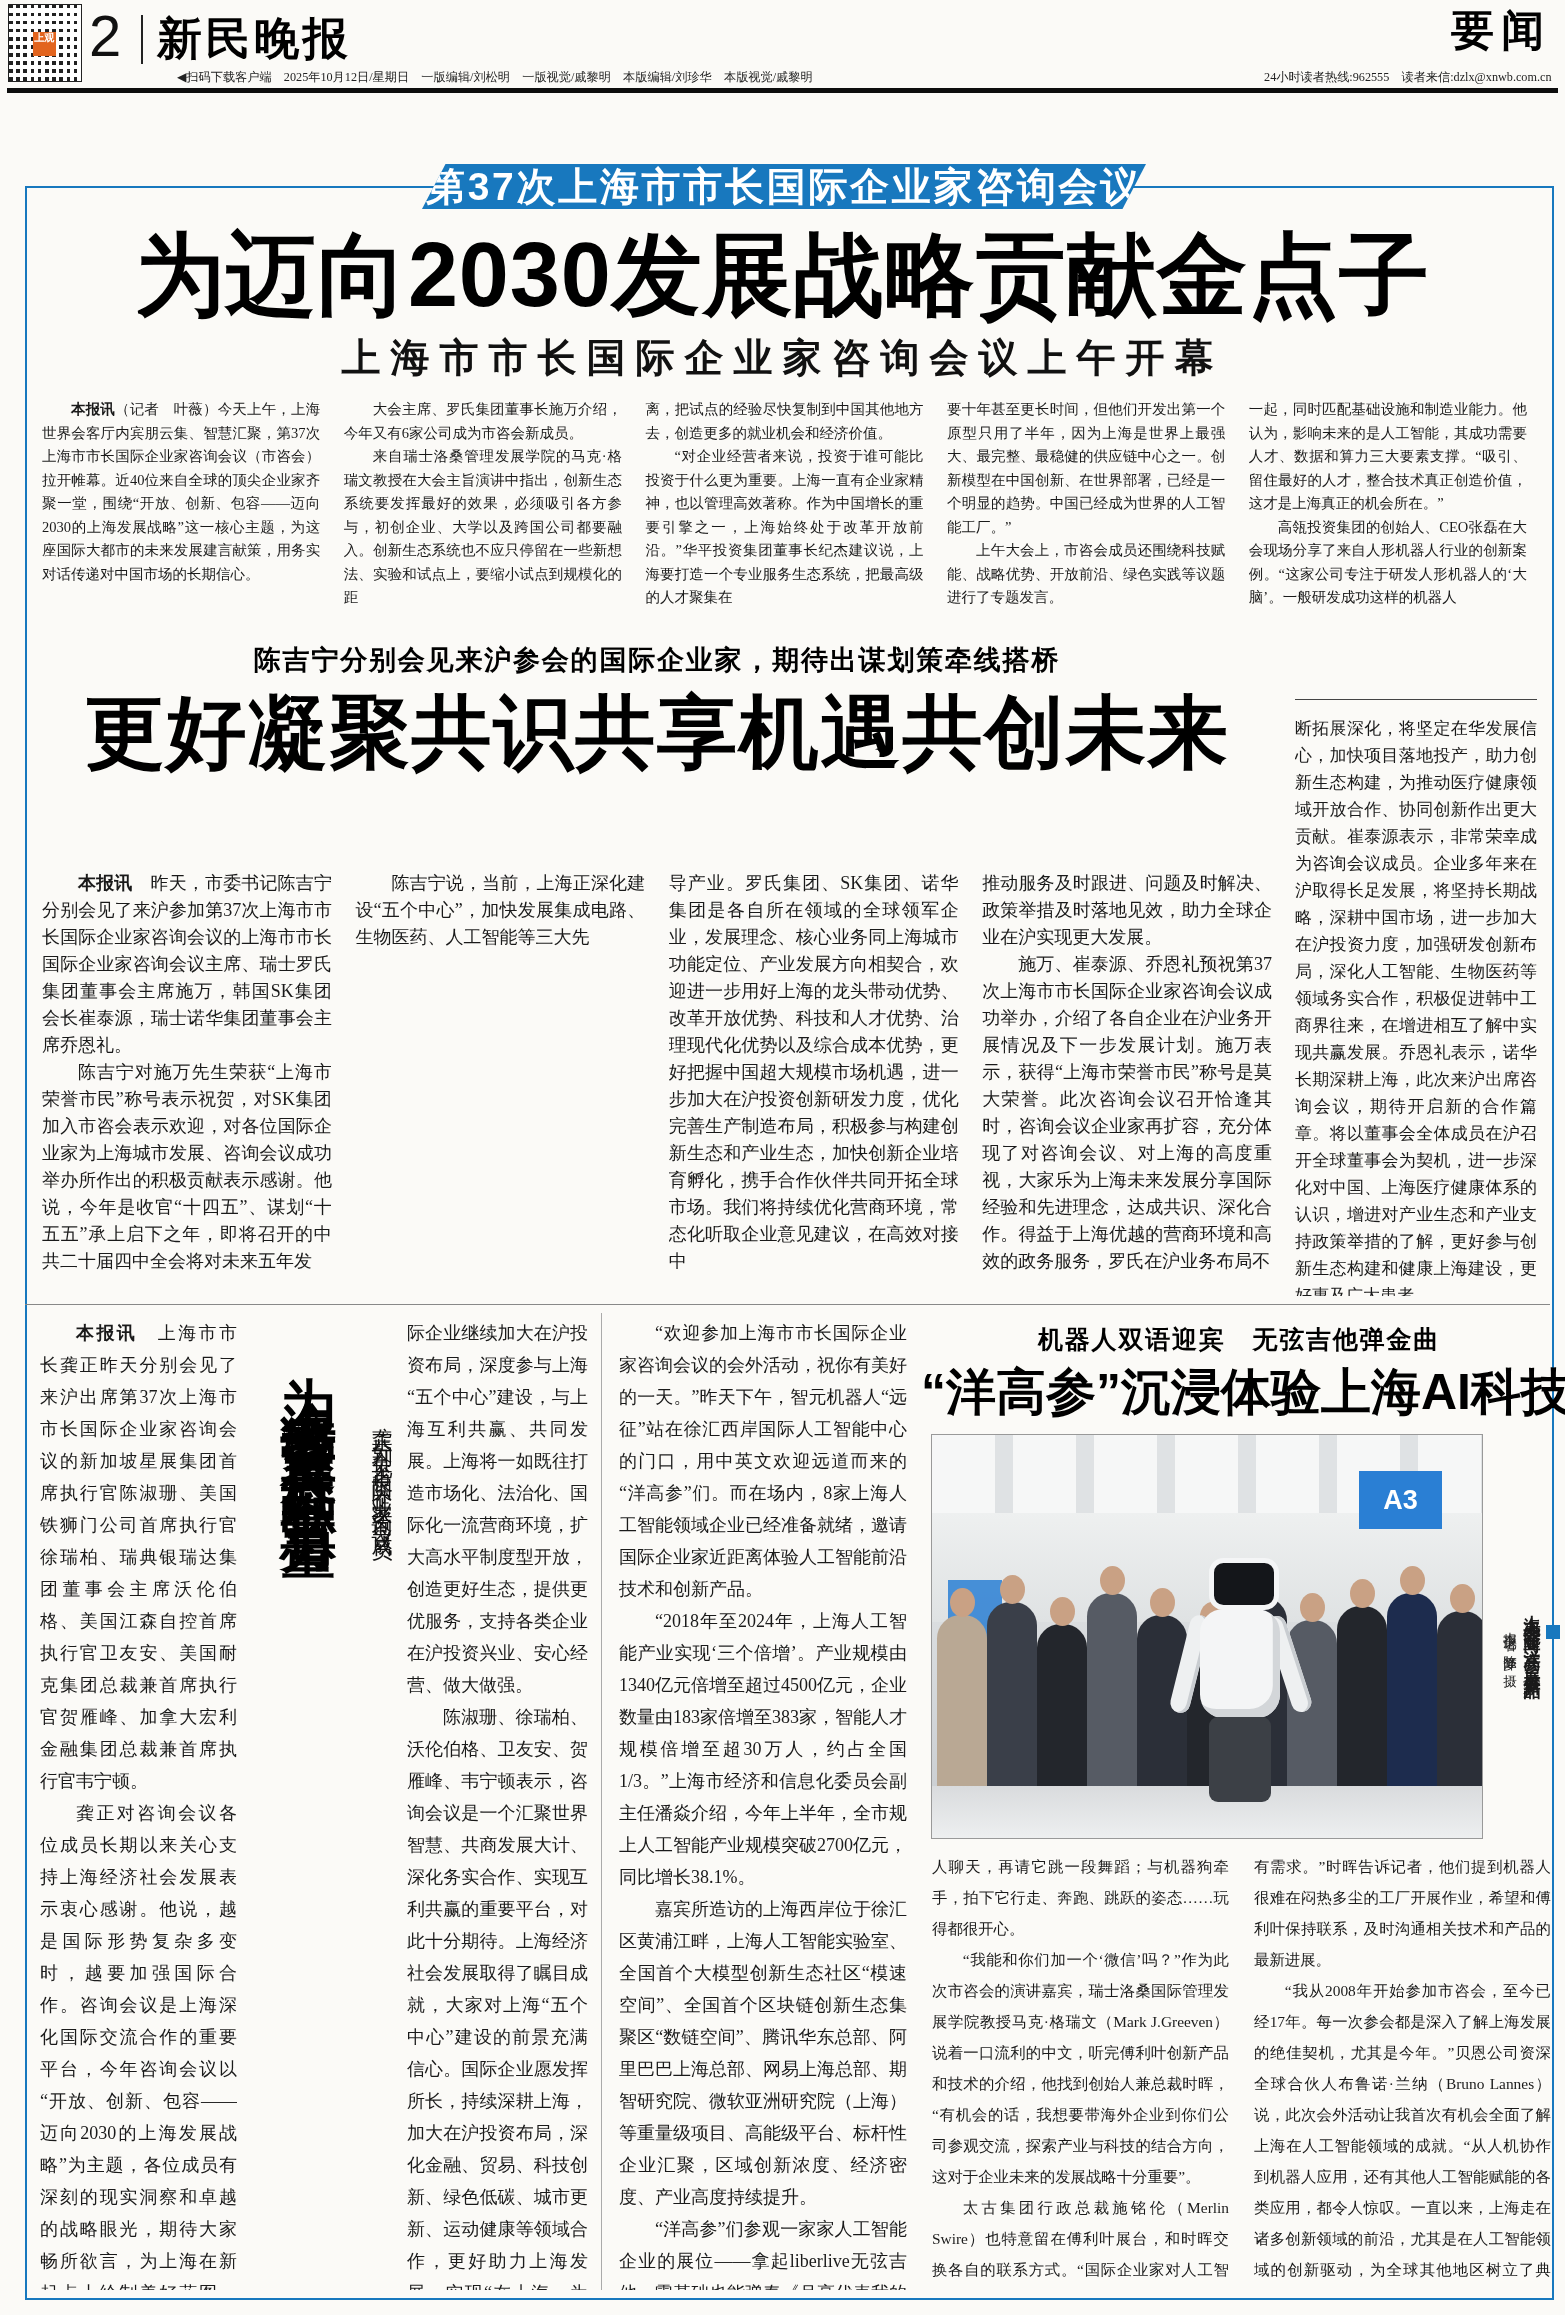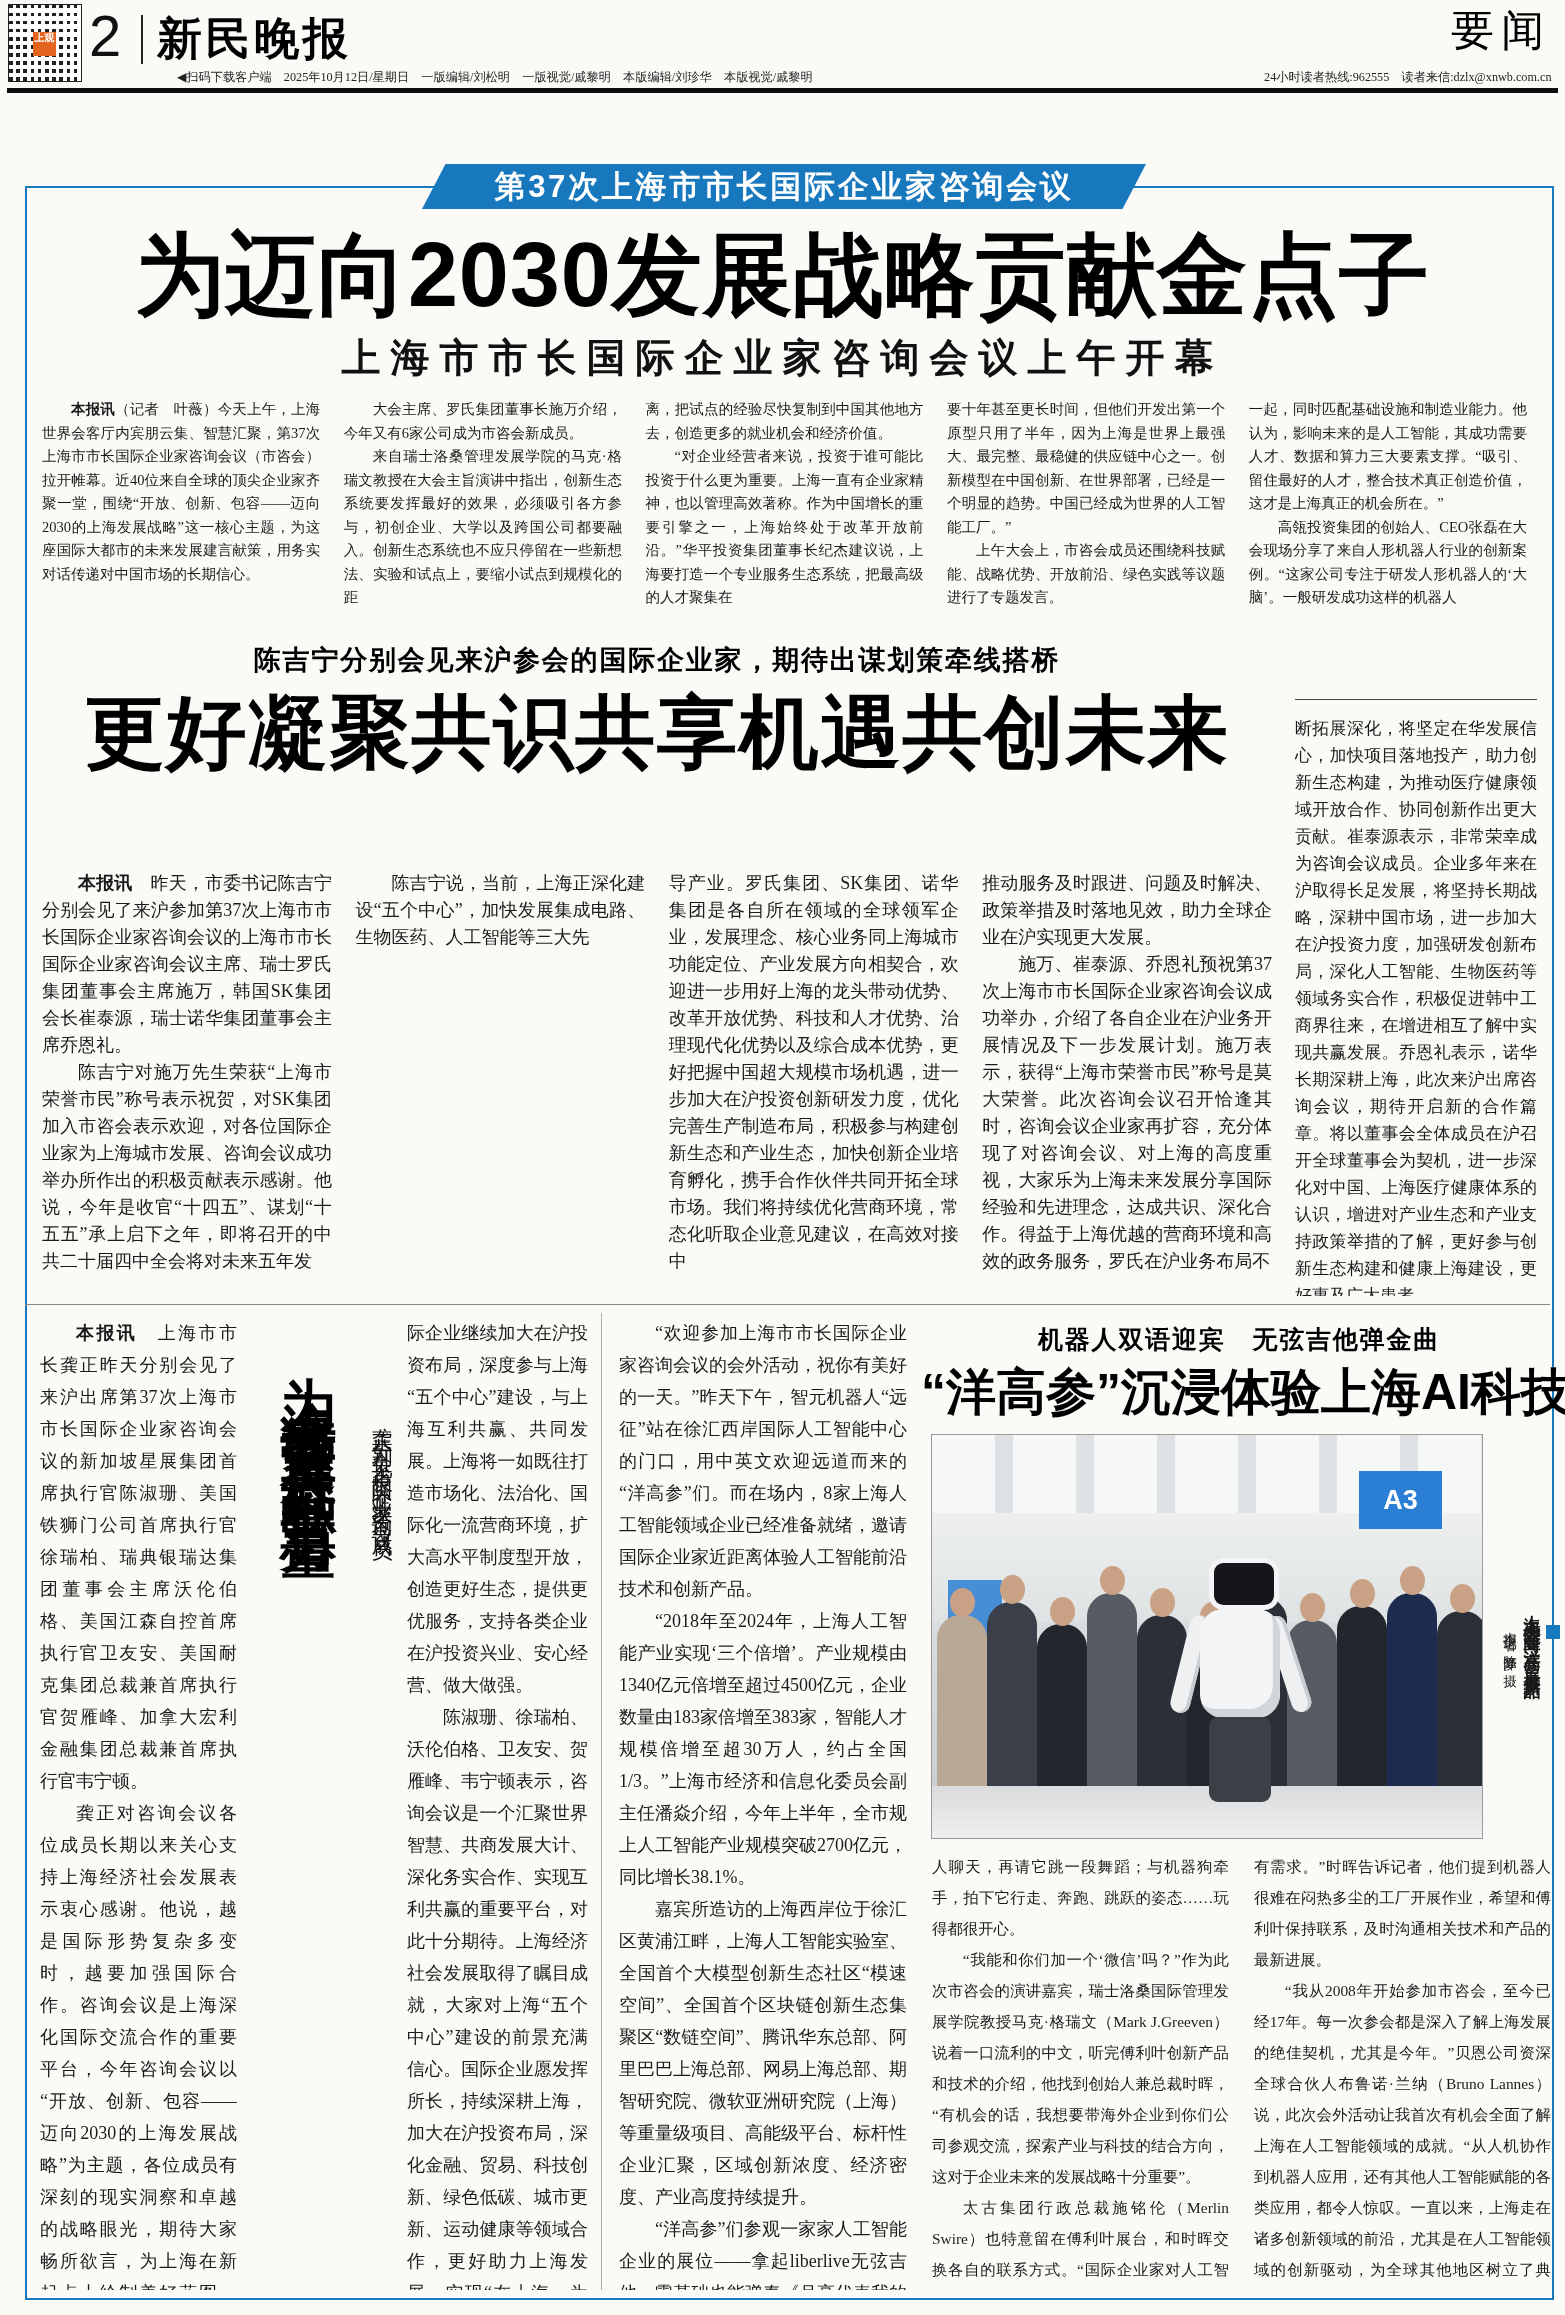--- a/index.html
+++ b/index.html
@@ -14,33 +14,33 @@
         repeating-linear-gradient(0deg,#111 0 3.6px,#fff 3.6px 8.1px);
       background-blend-mode:screen;outline:0.9px solid #222;}
   .qr-logo{position:absolute;left:23.5px;top:27px;width:23.5px;height:23.5px;background:#e2641e;
       color:#fff;font-size:10px;line-height:11.8px;text-align:center;font-weight:bold;
       font-family:"Liberation Sans",sans-serif;padding-top:0px;}
   .pagenum{position:absolute;left:89px;top:1.8px;font-size:58px;font-weight:400;
       font-family:"Liberation Sans",sans-serif;color:#111;}
   .head-rule{position:absolute;left:141px;top:14.5px;width:1.8px;height:49px;background:#222;}
   .masthead{position:absolute;left:157px;top:9px;font-size:45px;font-weight:900;
       letter-spacing:3.6px;color:#000;}
-  .section-label{position:absolute;right:14.5px;top:1.8px;font-size:43px;font-weight:400;
+  .section-label{position:absolute;right:14.5px;top:1.8px;font-size:43px;font-weight:700;
       letter-spacing:7.2px;color:#000;}
   .dateline{position:absolute;top:69px;font-size:12.2px;color:#222;white-space:nowrap;}
   .dateline.l{left:177px;}
   .dateline.r{right:14.5px;}
   .black-rule{position:absolute;left:7.2px;top:88px;width:1551px;height:4.5px;background:#0d0d0d;}
 
   
   .frame{position:absolute;left:25px;top:186px;width:1525px;height:2110px;
       border:2.7px solid #1878be;pointer-events:none;}
   .banner{position:absolute;left:422px;top:164px;width:724px;height:45px;background:#1878be;
       clip-path:polygon(23.5px 0,100% 0,calc(100% - 23.5px) 100%,0 100%);
-      color:#fff;font-size:31px;font-weight:bold;text-align:center;line-height:45px;
+      color:#fff;font-size:39px;font-weight:bold;text-align:center;line-height:45px;
       font-family:"Liberation Sans",sans-serif;letter-spacing:2.7px;}
 
   
   .lead-headline{position:absolute;left:36px;top:215px;width:1493px;text-align:center;
       font-size:90px;font-weight:900;letter-spacing:0.9px;color:#000;
       font-family:"Liberation Sans",sans-serif;white-space:nowrap;}
   .lead-subhead{position:absolute;left:36px;top:331px;width:1493px;text-align:center;
       font-size:39px;font-weight:600;letter-spacing:10px;color:#111;}
   .lead-body{position:absolute;left:42px;top:398px;width:1485px;height:235px;
       display:flex;gap:23.5px;overflow:hidden;}

